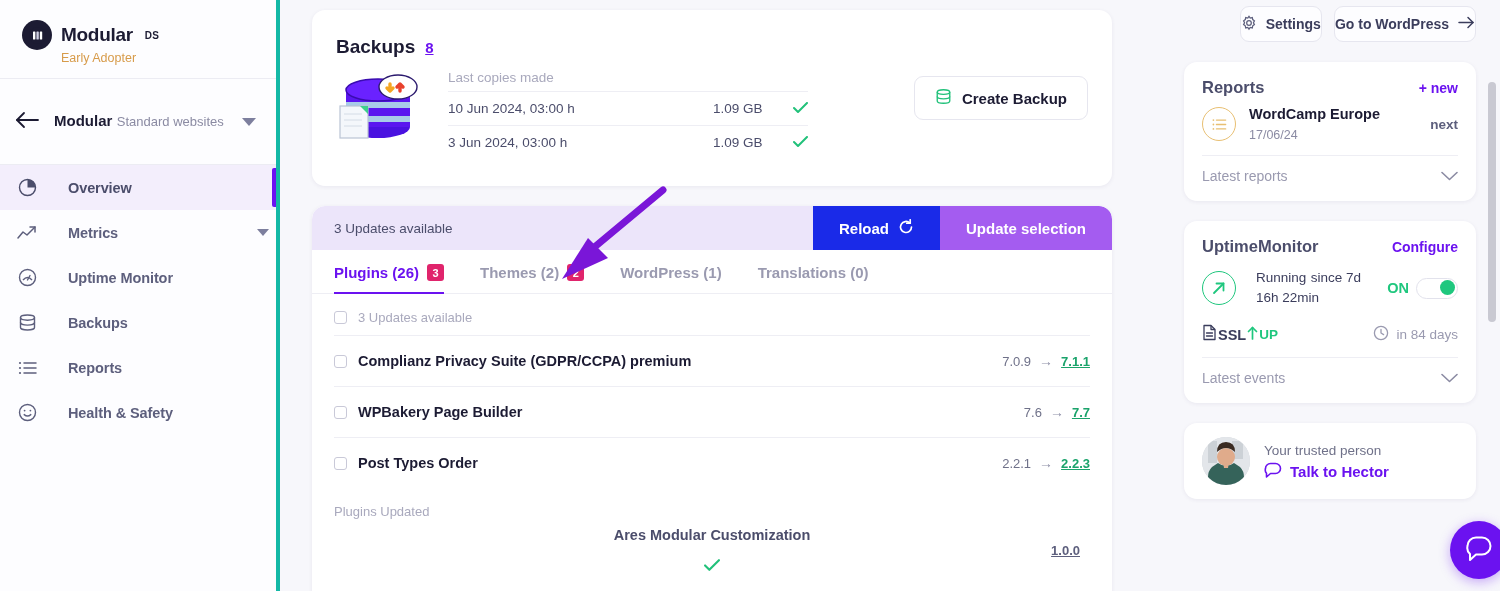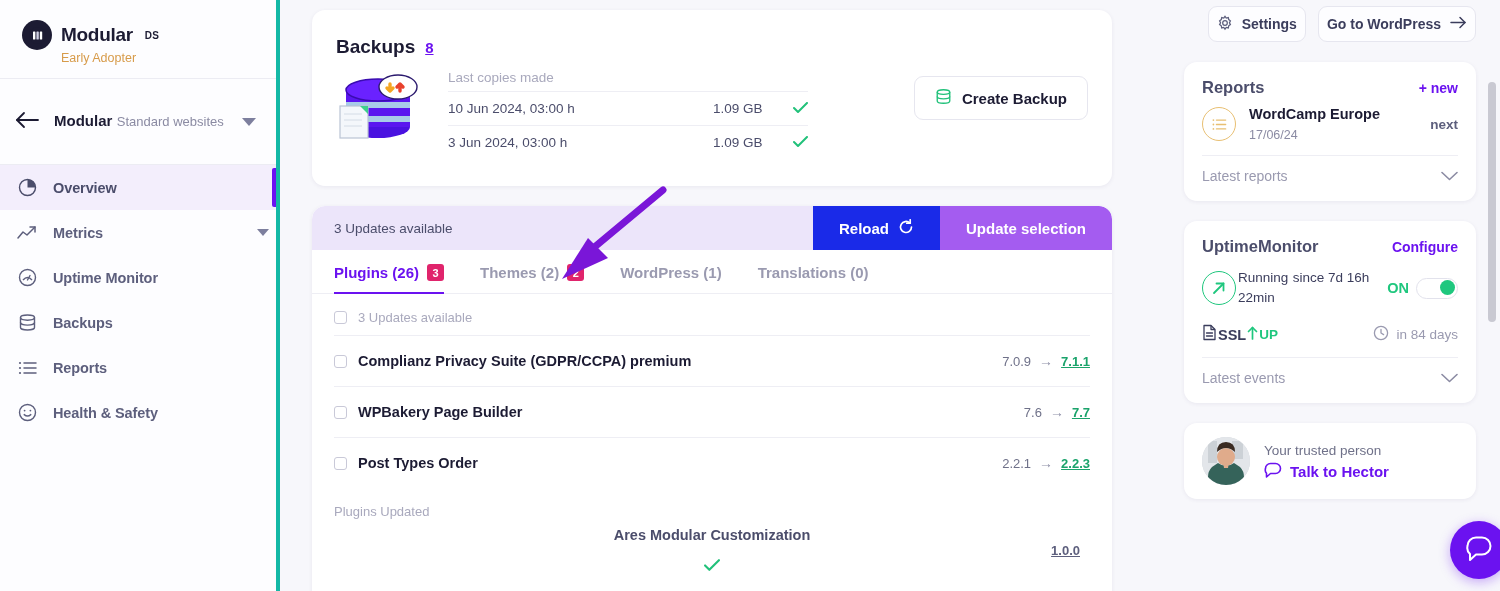--- a/index.html
+++ b/index.html
@@ -33,21 +33,21 @@
     padding: 0 20px 0 14px; border-bottom: 1px solid #ececf3; cursor: pointer;
   }
   .back-arrow { width: 26px; flex-shrink: 0; color: #1c1b33; }
   .site-meta { flex: 1; }
   .site-name { font-size: 15px; font-weight: 700; color: #1c1b33; line-height: 1.35; }
   .site-type { font-size: 13px; color: #8b8ba3; line-height: 1.35; }
   .caret-down { width: 0; height: 0; border-left: 7px solid transparent; border-right: 7px solid transparent; border-top: 8px solid #7d7f9e; flex-shrink: 0; }
 
   .nav { padding-top: 0; }
   .nav-item {
-    display: flex; align-items: center; gap: 15px;
+    display: flex; align-items: center; gap: 30px;
     height: 45px; padding: 0 7px 0 16px; cursor: pointer; position: relative;
     color: #5d5f7d;
   }
   .nav-item.active { background: #f3eefc; color: #4b4d6b; }
   .nav-item.active::after {
     content: ""; position: absolute; right: 0; top: 3px; bottom: 3px; width: 4px;
     background: #6b12f0; border-radius: 2px 0 0 2px;
   }
   .nav-icon { width: 22px; height: 22px; flex-shrink: 0; display:flex; align-items:center; justify-content:center; }
   .nav-label { font-size: 14.5px; font-weight: 600; letter-spacing: -0.1px; }
@@ -138,21 +138,21 @@
   }
   .updated-ver { margin-left: auto; font-size: 13px; color: #5d5f7d; text-decoration: underline; margin-right: 10px; }
 
   
   .annot-arrow { position: absolute; left: 0; top: 0; pointer-events: none; z-index: 40; }
 
   
   .right { width: 340px; flex-shrink: 0; padding: 0 24px 0 24px; position: relative; }
   .top-btns { display: flex; gap: 12px; padding-top: 6px; justify-content: flex-end; }
   .ghost-btn {
-    height: 36px; display: inline-flex; align-items: center; gap: 9px; padding: 0 8px;
+    height: 36px; display: inline-flex; align-items: center; gap: 9px; padding: 0 0;
     border: 1px solid #e6e6ef; border-radius: 9px; background: #fdfdff;
     font-size: 14px; font-weight: 700; color: #3b3d5c; cursor: pointer; white-space: nowrap;
   }
   .rcard { margin-top: 20px; padding: 16px 18px 14px; }
   .rcard-head { display: flex; align-items: center; }
   .rcard-title { font-size: 16.5px; font-weight: 700; color: #4b4d6b; }
   .rcard-action { margin-left: auto; font-size: 14px; font-weight: 700; color: #6b12f0; cursor: pointer; }
   .report-row { display: flex; align-items: center; gap: 13px; padding: 8px 0 12px; }
   .report-ring {
     width: 34px; height: 34px; border-radius: 50%; border: 1.5px solid #e8bf72;
@@ -161,21 +161,21 @@
   .report-name { font-size: 14.5px; font-weight: 700; color: #1c1b33; line-height: 1.35; }
   .report-date { font-size: 12.5px; color: #8b8ba3; line-height: 1.35; }
   .report-next { margin-left: auto; font-size: 13.5px; font-weight: 700; color: #5d5f7d; }
   .rdivider { border-top: 1px solid #eeeef4; }
   .collapse-row {
     display: flex; align-items: center; padding: 11px 0 2px; cursor: pointer;
   }
   .collapse-text { font-size: 14px; color: #9a9ab0; }
   .chev { margin-left: auto; color: #8b8ba3; }
 
-  .uptime-row { display: flex; align-items: center; gap: 2px; padding: 12px 0 10px; }
+  .uptime-row { display: flex; align-items: center; gap: 20px; padding: 12px 0 10px; }
   .uptime-ring {
     width: 34px; height: 34px; border-radius: 50%; border: 1.5px solid #1fc77e;
     display: flex; align-items: center; justify-content: center; flex-shrink: 0;
   }
   .uptime-status { font-size: 13.5px; color: #3b3d5c; line-height: 1.4; }
   .uptime-since { font-size: 13.5px; color: #3b3d5c; line-height: 1.4; }
   .toggle-wrap { margin-left: auto; display: flex; align-items: center; gap: 7px; }
   .toggle-on-label { font-size: 14.5px; font-weight: 700; color: #1fc77e; }
   .toggle {
     width: 42px; height: 21px; border-radius: 11px; border: 1.5px solid #e2e2ec;

